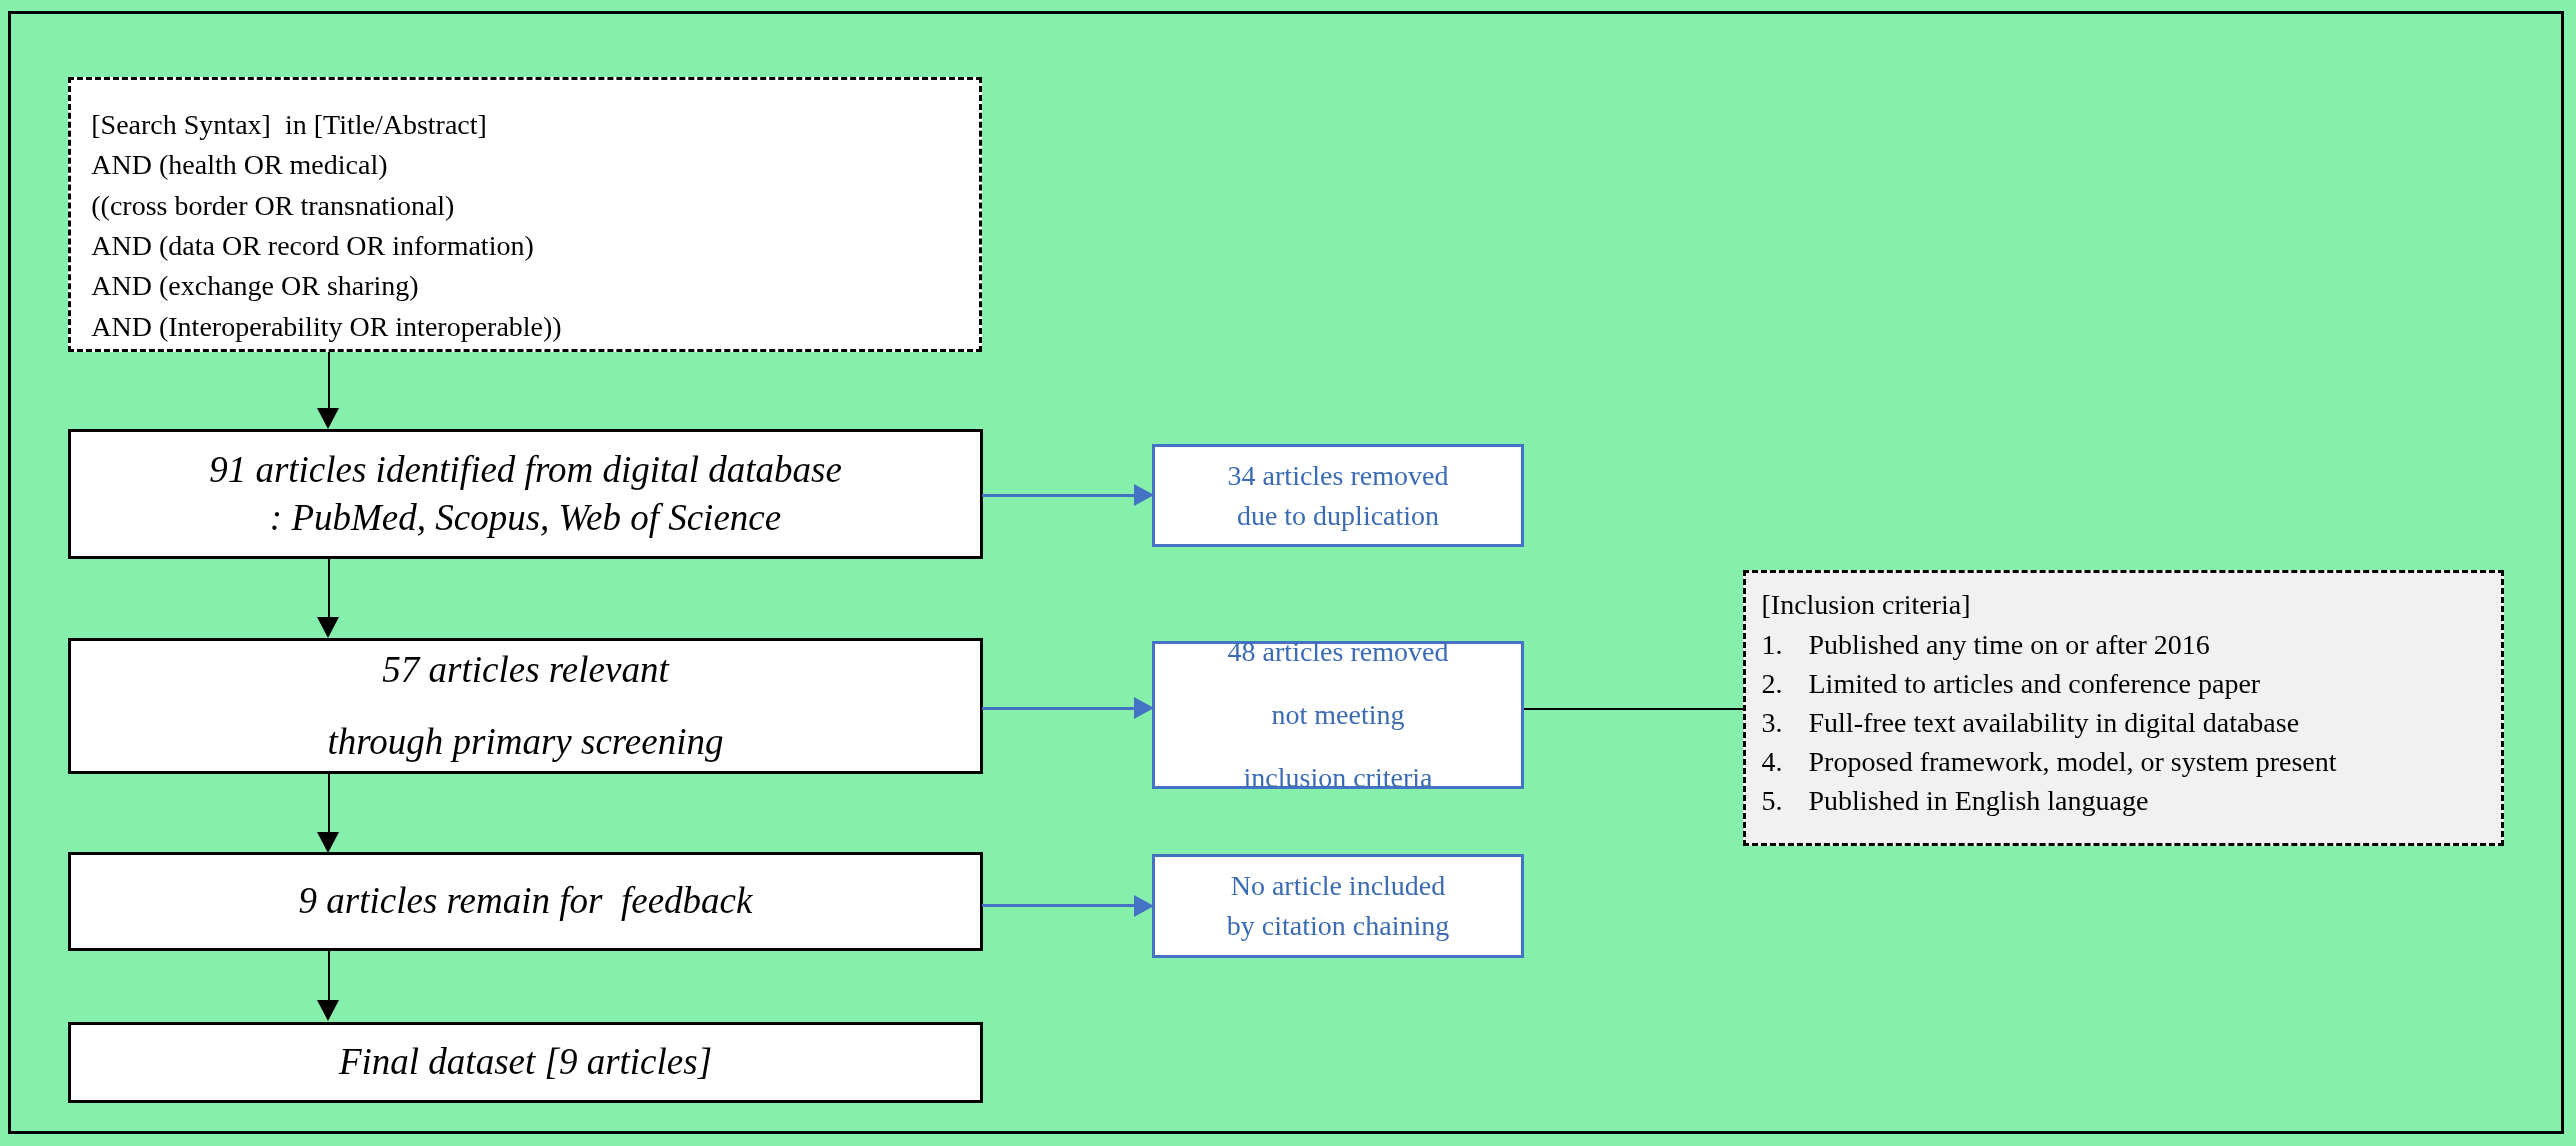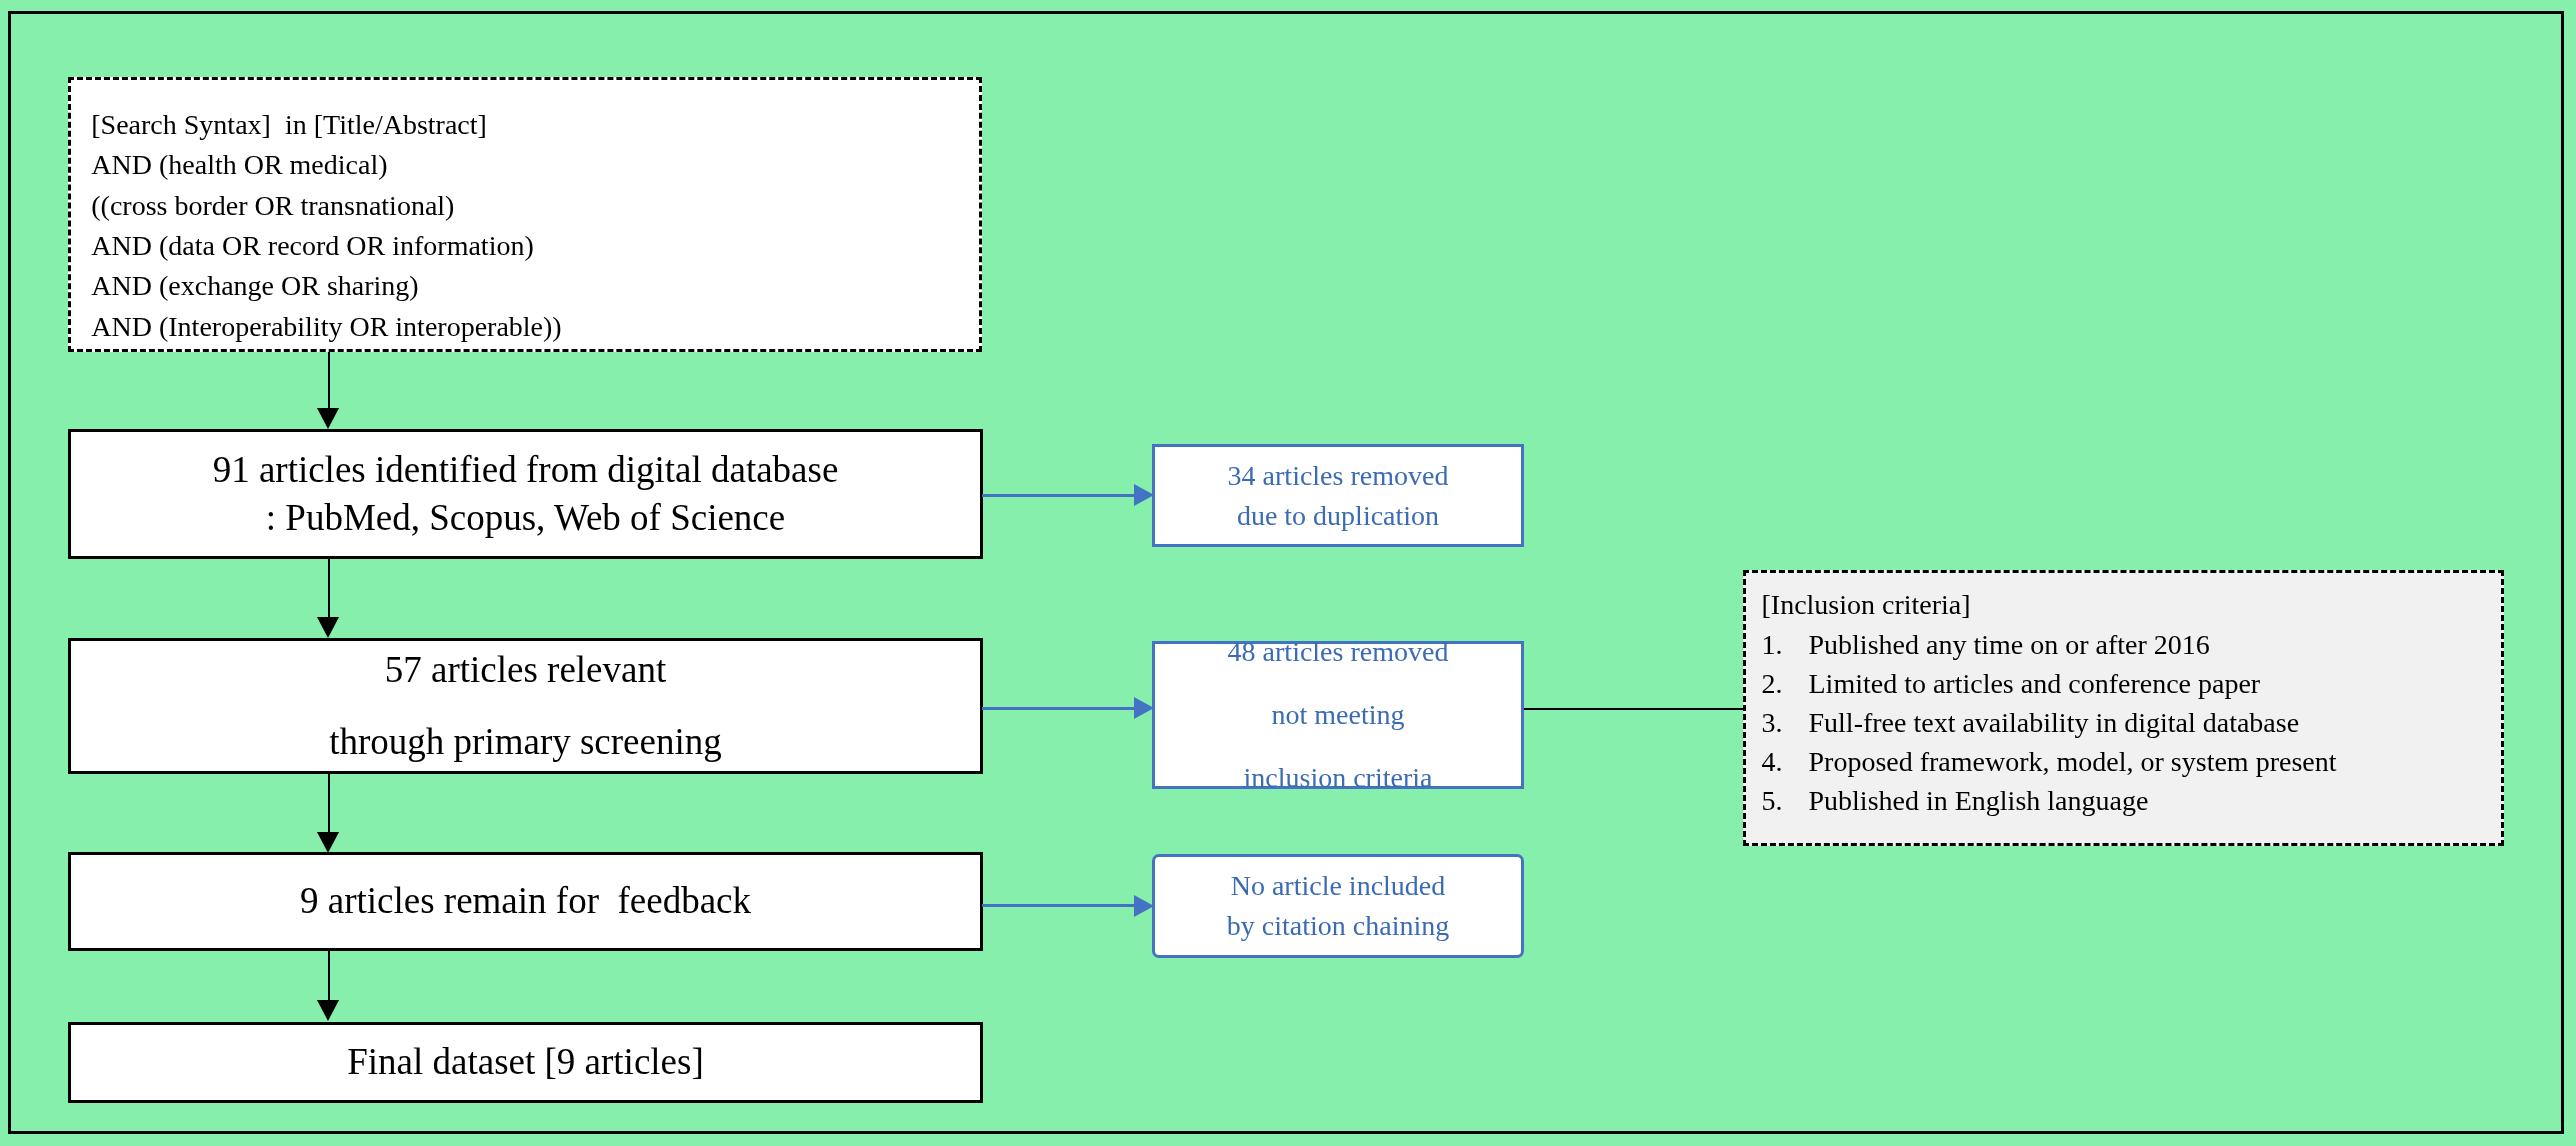--- a/index.html
+++ b/index.html
@@ -33,20 +33,21 @@
     box-sizing: border-box;
     display: flex;
     flex-direction: column;
     justify-content: center;
     background: #ffffff;
   }
   .solid-box {
     border: 3.6px solid #000000;
     align-items: center;
     text-align: right;
+    font-style: italic;
   }
   .solid-box .line {
     color: #000000;
     font-size: 37px;
     line-height: 1.30;
     white-space: pre;
   }
   .dashed-box {
     border: 3.6px dashed #000000;
     align-items: flex-start;
@@ -115,21 +116,21 @@
     text-align: left;
   }
   
   #box-identified { left: 68px; top: 429px;  width: 915px; height: 130px; }
   #box-relevant   { left: 68px; top: 638px; width: 915px; height: 136px; gap: 24px; }
   #box-feedback   { left: 68px; top: 852px; width: 915px; height: 99px; }
   #box-final      { left: 68px; top: 1022px; width: 915px; height: 81px; }
 
   #blue-duplication { left: 1152px; top: 444px;  width: 372px; height: 103px; }
   #blue-criteria    { left: 1152px; top: 641px; width: 372px; height: 148px; gap: 23px; }
-  #blue-citation    { left: 1152px; top: 854px; width: 372px; height: 104px; border-radius: 7px; }
+  #blue-citation    { left: 1152px; top: 854px; width: 372px; height: 104px; }
 
   
   .conn {
     position: absolute;
   }
   .v-line-black {
     background: #000000;
     width: 2.4px;
   }
   .h-line-blue {

